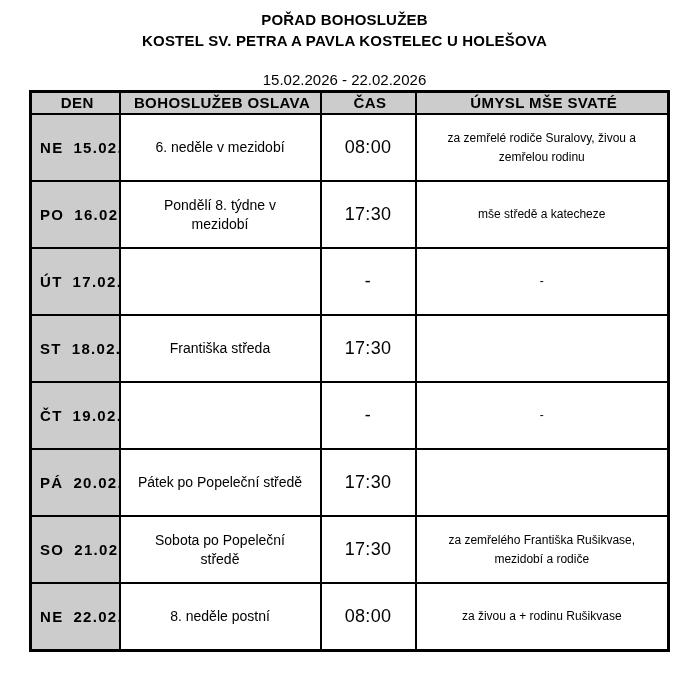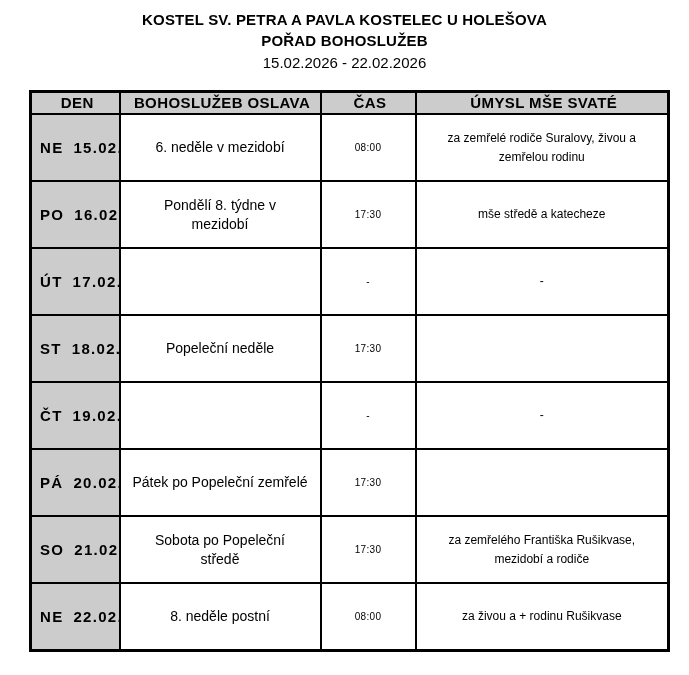--- a/index.html
+++ b/index.html
@@ -26,21 +26,21 @@
   .title-line {
     font-size: 15px;
     font-weight: bold;
     line-height: 21px;
     letter-spacing: 0.2px;
   }
   .date-line {
     font-size: 15px;
     font-weight: normal;
     line-height: 22px;
-    margin-top: 1px;
+    margin-top: 18px;
   }
   table.schedule {
     position: absolute;
     left: 29px;
     top: 90px;
     width: 638px;
     border-collapse: collapse;
     table-layout: fixed;
     border: 3px solid var(--border, #000000);
   }
@@ -70,39 +70,39 @@
     white-space: nowrap;
   }
   td.day .dt { margin-left: 10px; }
   td.celebr {
     font-size: 14px;
     white-space: pre-line;
     line-height: 19px;
     padding: 12px 4px;
   }
   td.time {
-    font-size: 10px;
+    font-size: 18px;
     letter-spacing: 0.3px;
     margin-left: 37px;
   }
   td.intent {
     font-size: 12px;
     white-space: pre-line;
     line-height: 19px;
     padding: 0 1px;
   }
 </style>
 </head>
 <body>
 
 <div class="page">
 
   <div class="titles">
+    <div class="title-line">POŘAD BOHOSLUŽEB</div>
     <div class="title-line">KOSTEL SV. PETRA A PAVLA KOSTELEC U HOLEŠOVA</div>
-    <div class="title-line">POŘAD BOHOSLUŽEB</div>
     <div class="date-line">15.02.2026 - 22.02.2026</div>
   </div>
 
   <table class="schedule">
     <colgroup>
       <col style="width:89px">
       <col style="width:201px">
       <col style="width:95px">
       <col style="width:253px">
     </colgroup>
@@ -130,33 +130,33 @@
         <td class="intent">mše středě a katecheze</td>
       </tr>
       <tr>
         <td class="day"><span class="abbr">ÚT</span><span class="dt">17.02.</span></td>
         <td class="celebr"></td>
         <td class="time">-</td>
         <td class="intent">-</td>
       </tr>
       <tr>
         <td class="day"><span class="abbr">ST</span><span class="dt">18.02.</span></td>
-        <td class="celebr">Popeleční neděle</td>
+        <td class="celebr">Františka středa</td>
         <td class="time">17:30</td>
         <td class="intent"></td>
       </tr>
       <tr>
         <td class="day"><span class="abbr">ČT</span><span class="dt">19.02.</span></td>
         <td class="celebr"></td>
         <td class="time">-</td>
         <td class="intent">-</td>
       </tr>
       <tr>
         <td class="day"><span class="abbr">PÁ</span><span class="dt">20.02.</span></td>
-        <td class="celebr">Pátek po Popeleční zemřelé</td>
+        <td class="celebr">Pátek po Popeleční středě</td>
         <td class="time">17:30</td>
         <td class="intent"></td>
       </tr>
       <tr>
         <td class="day"><span class="abbr">SO</span><span class="dt">21.02.</span></td>
         <td class="celebr">Sobota po Popeleční
 středě</td>
         <td class="time">17:30</td>
         <td class="intent">za zemřelého Františka Rušikvase,
 mezidobí a rodiče</td>

